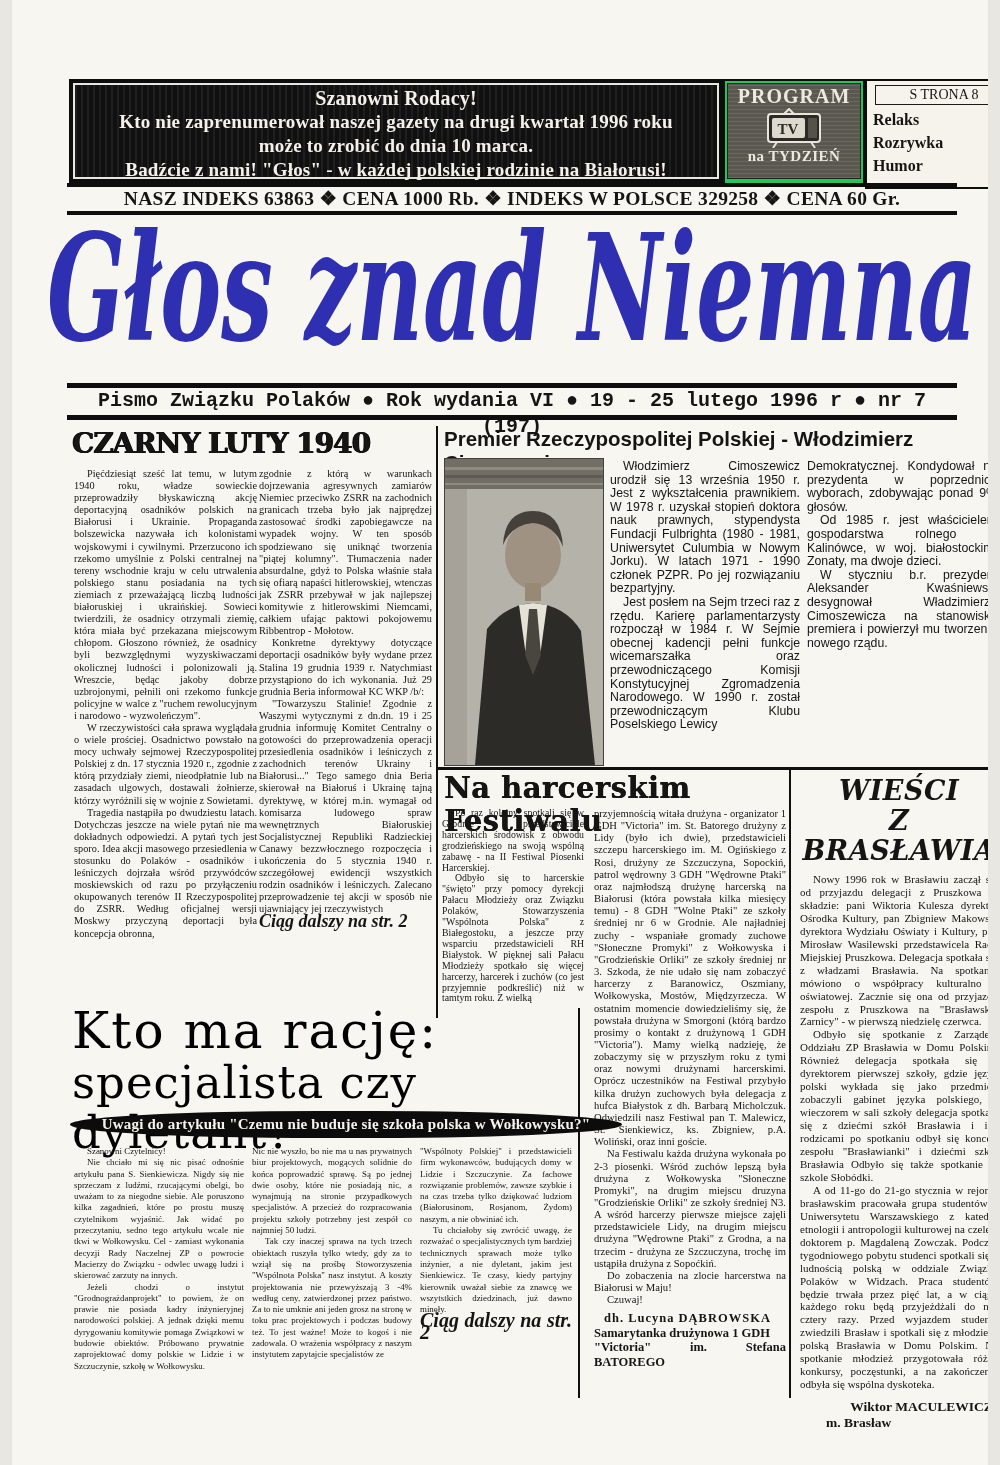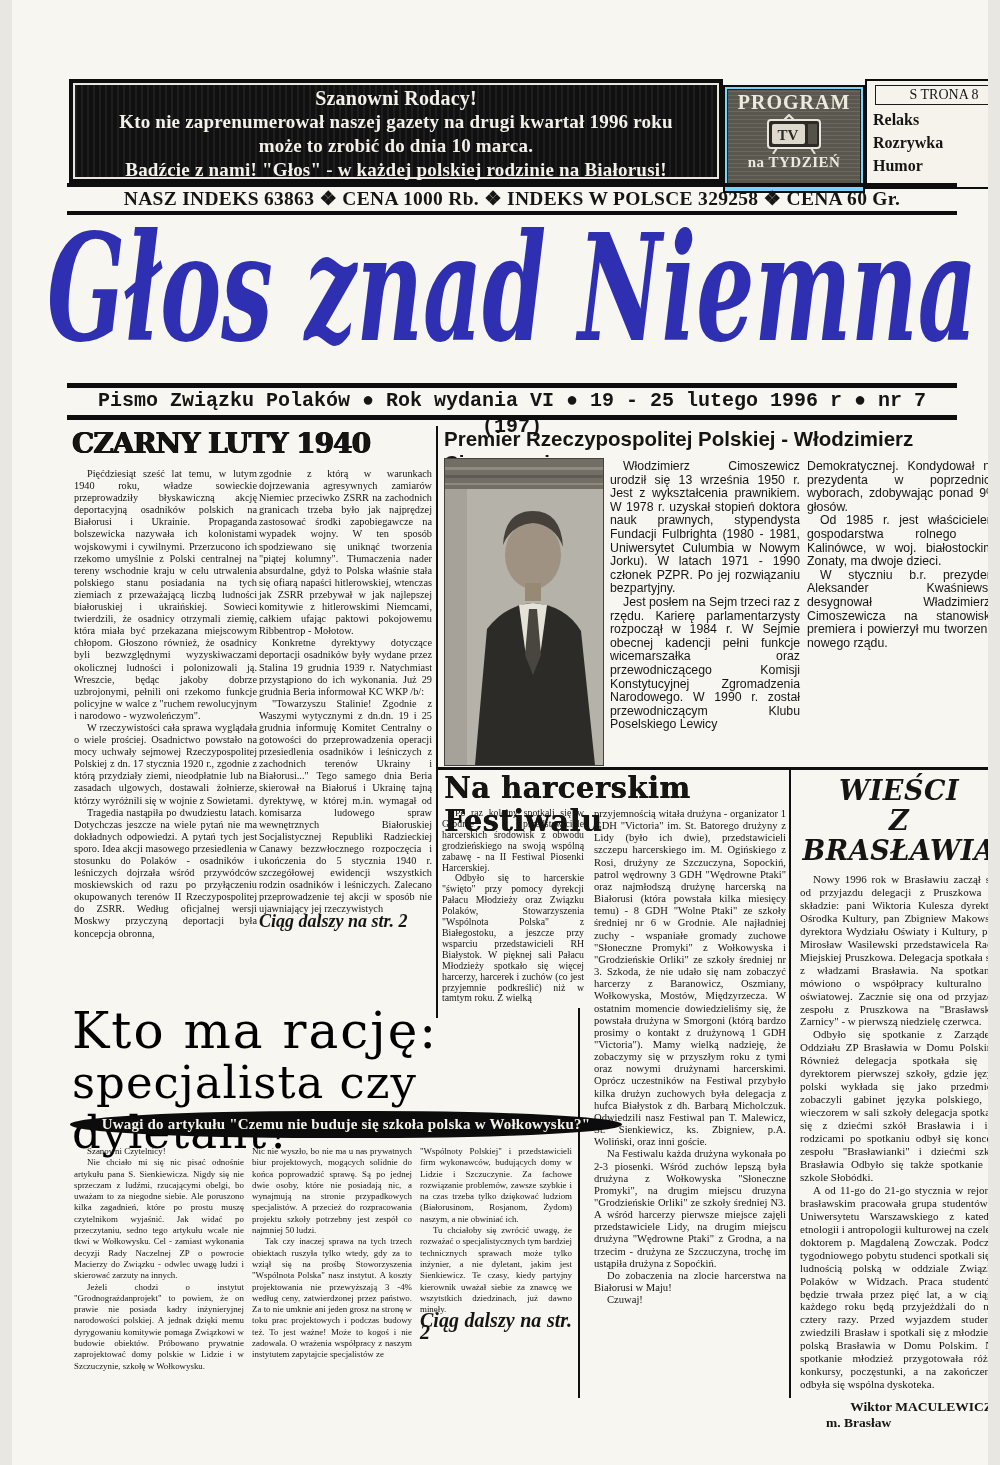--- a/index.html
+++ b/index.html
@@ -9,21 +9,21 @@
 
   
   .promo{left:57px;top:79px;width:646px;height:100px;border:2px solid #0d0d0d;background:#0d0d0d;padding:2px;}
   .promo-inner{border:2px solid #e8e6df;height:92px;background:
       #101010 repeating-linear-gradient(90deg,rgba(255,255,255,.06) 0 2px,transparent 2px 6px);
       color:#f3f1ea;text-align:center;font-weight:bold;}
   .promo-inner div{line-height:24px;font-size:19px;letter-spacing:.2px;}
   .promo-inner .l1{padding-top:1px;font-size:20px;}
 
   
-  .tvbox{left:711px;top:85px;width:134px;height:100px;border:2px solid #0d0d0d;padding:2px;background:#7dd3fc;}
+  .tvbox{left:711px;top:79px;width:134px;height:100px;border:2px solid #0d0d0d;padding:2px;background:#22c55e;}
   .tvbox-inner{border:1px solid #222;height:94px;text-align:center;background:
       #5a574f repeating-linear-gradient(0deg,rgba(255,255,255,.10) 0 1px,transparent 1px 4px);color:#eceadf;}
   .tv-top{font-size:20px;letter-spacing:1px;line-height:24px;font-weight:bold;}
   .tv-bottom{font-size:15px;font-weight:bold;letter-spacing:.5px;line-height:16px;}
 
   
   .strona{left:853px;top:79px;width:142px;height:100px;border:2px solid #0d0d0d;padding:3px 6px;background:#f5f3ec;}
   .strona-title{border:1px solid #1a1a1a;text-align:center;font-weight:normal;font-size:14px;line-height:18px;margin:1px 2px 3px;}
   .strona-items p{margin:0;text-align:center;font-weight:bold;font-size:16px;line-height:23px;text-indent:0!important;}
 
@@ -193,20 +193,25 @@
       <p>Po raz kolejny spotkali się w Grodnie przedstawiciele harcerskich środowisk z obwodu grodzieńskiego na swoją wspólną zabawę - na II Festiwal Piosenki Harcerskiej.</p>
       <p>Odbyło się to harcerskie "święto" przy pomocy dyrekcji Pałacu Młodzieży oraz Związku Polaków, Stowarzyszenia "Wspólnota Polska" z Białegostoku, a jeszcze przy wsparciu przedstawicieli RH Białystok. W pięknej sali Pałacu Młodzieży spotkało się więcej harcerzy, harcerek i zuchów (co jest przyjemnie podkreślić) niż w tamtym roku. Z wielką</p>
     </div>
   <div class="abs fs-col fs2 colx serifcol cont">
     <div class="colx cont">
         <p>przyjemnością witała drużyna - organizator 1 GDH "Victoria" im. St. Batorego drużyny z Lidy (było ich dwie), przedstawicieli szczepu harcerskiego im. M. Ogińskiego z Rosi, drużyny ze Szczuczyna, Sopockiń, patrol wędrowny 3 GDH "Wędrowne Ptaki" oraz najmłodszą drużynę harcerską na Białorusi (która powstała kilka miesięcy temu) - 8 GDH "Wolne Ptaki" ze szkoły średniej nr 6 w Grodnie. Ale najładniej zuchy - wspaniałe gromady zuchowe "Słoneczne Promyki" z Wołkowyska i "Grodzieńskie Orliki" ze szkoły średniej nr 3. Szkoda, że nie udało się nam zobaczyć harcerzy z Baranowicz, Oszmiany, Wołkowyska, Mostów, Międzyrzecza. W ostatnim momencie dowiedzieliśmy się, że powstała drużyna w Smorgoni (którą bardzo prosimy o kontakt z drużynową 1 GDH "Victoria"). Mamy wielką nadzieję, że zobaczymy się w przyszłym roku z tymi oraz nowymi drużynami harcerskimi. Oprócz uczestników na Festiwal przybyło kilka drużyn zuchowych była delegacja z hufca Białystok z dh. Barbarą Micholczuk. Odwiedzili nasz Festiwal pan T. Malewicz, St. Sienkiewicz, ks. Zbigniew, p.A. Woliński, oraz inni goście.</p>
         <p>Na Festiwalu każda drużyna wykonała po 2-3 piosenki. Wśród zuchów lepszą była drużyna z Wołkowyska "Słoneczne Promyki", na drugim miejscu druzyna "Grodzieńskie Orliki" ze szkoły średniej N3. A wśród harcerzy pierwsze miejsce zajęli przedstawiciele Lidy, na drugim miejscu drużyna "Wędrowne Ptaki" z Grodna, a na trzecim - drużyna ze Szczuczyna, trochę im ustąpiła drużyna z Sopoćkiń.</p>
         <p>Do zobaczenia na zlocie harcerstwa na Białorusi w Maju!</p>
         <p>Czuwaj!</p>
       </div>
+    <div class="fest-byline">
+        <p>dh.  Lucyna  DĄBROWSKA</p>
+        <p>Samarytanka drużynowa 1 GDH</p>
+        <p>"Victoria" im. Stefana BATOREGO</p>
+      </div>
   </div>
 
   <div class="abs vline v2"></div>
   <div class="abs vline v3"></div>
 
   <div class="abs wiesci">
     <div class="wiesci-title">
       <div>WIEŚCI</div>
       <div>Z BRASŁAWIA</div>
     </div>

